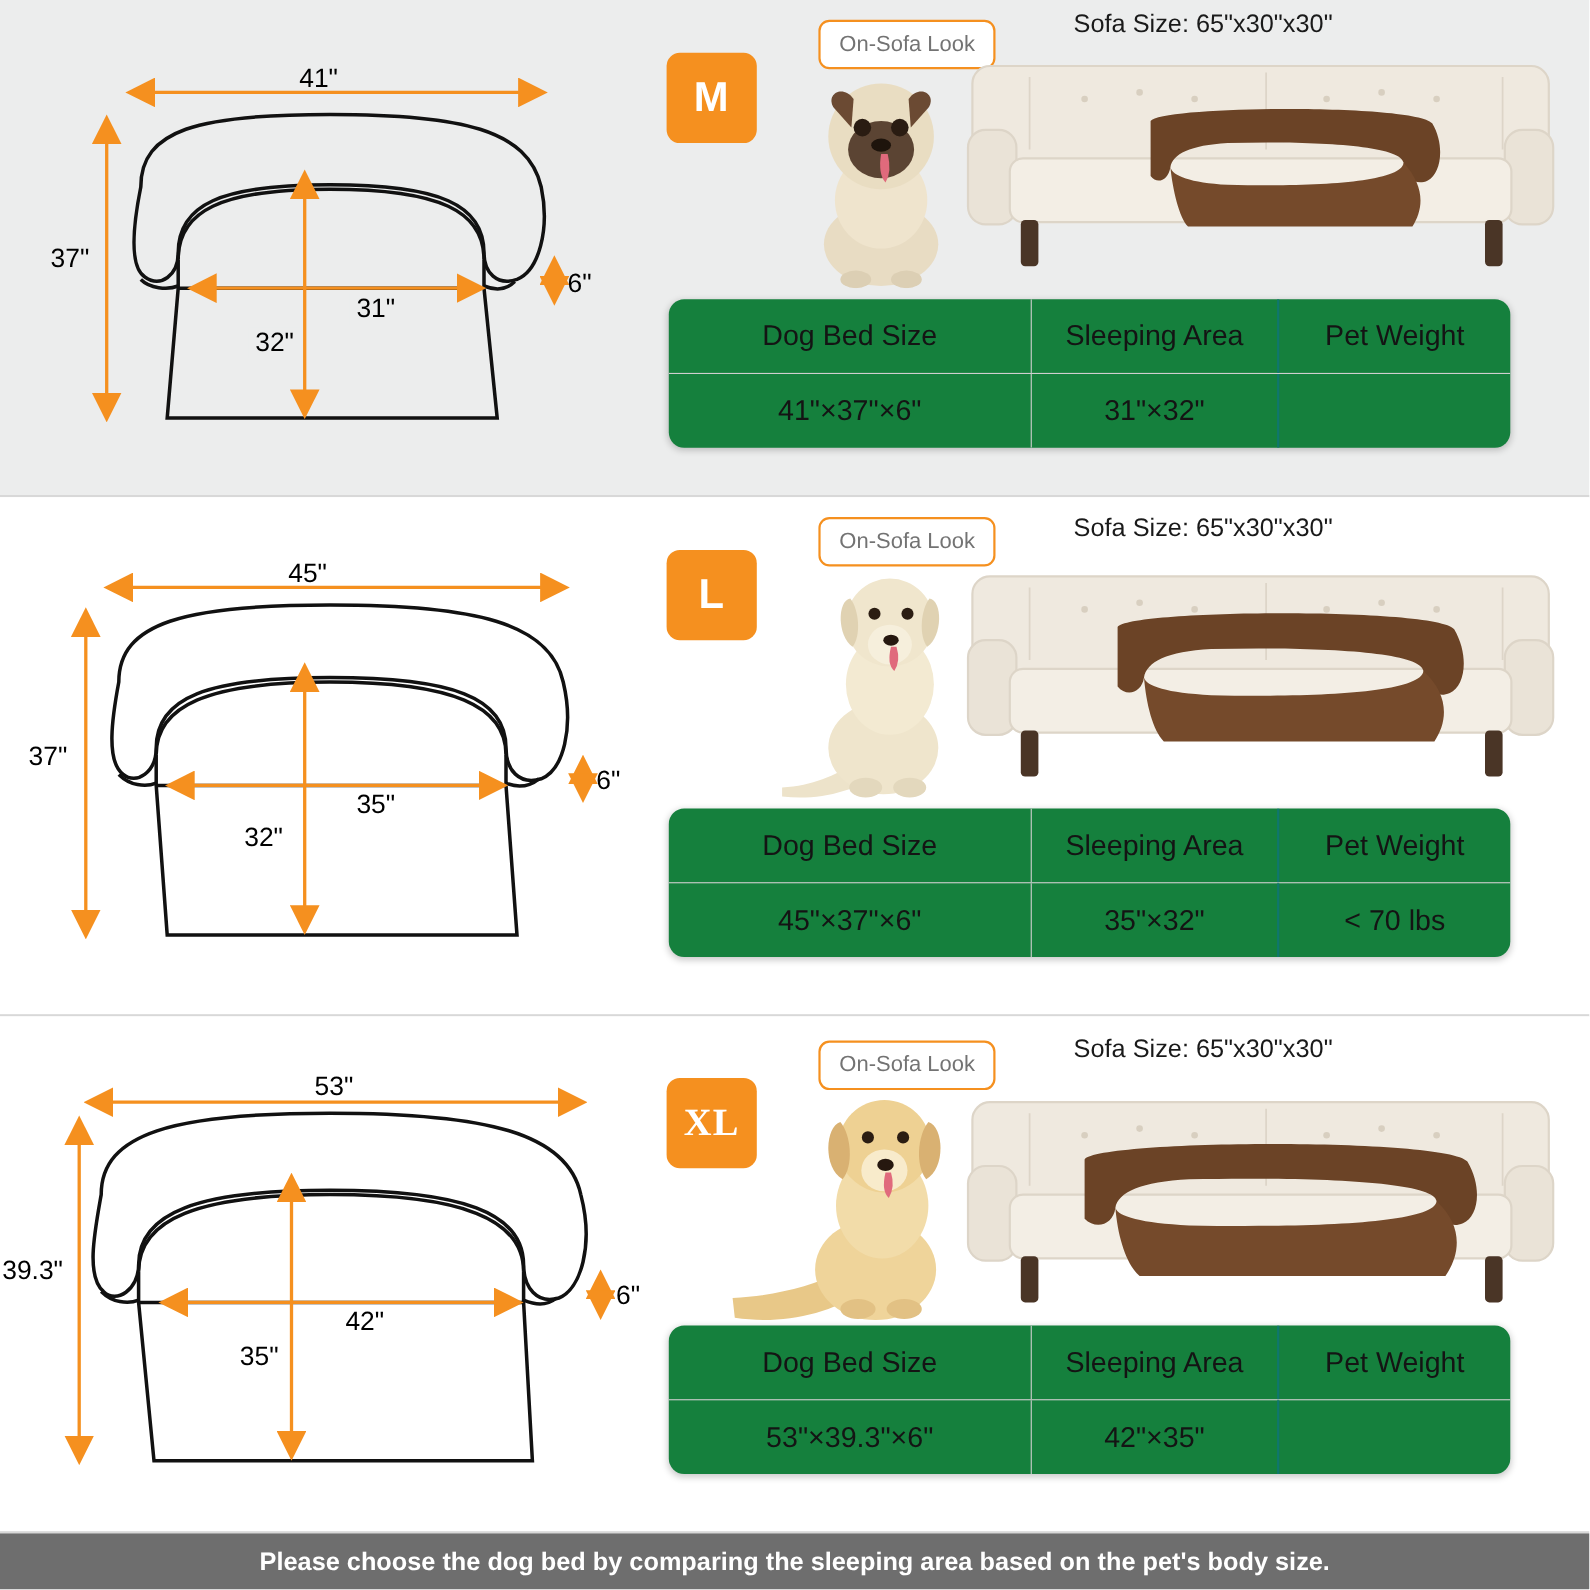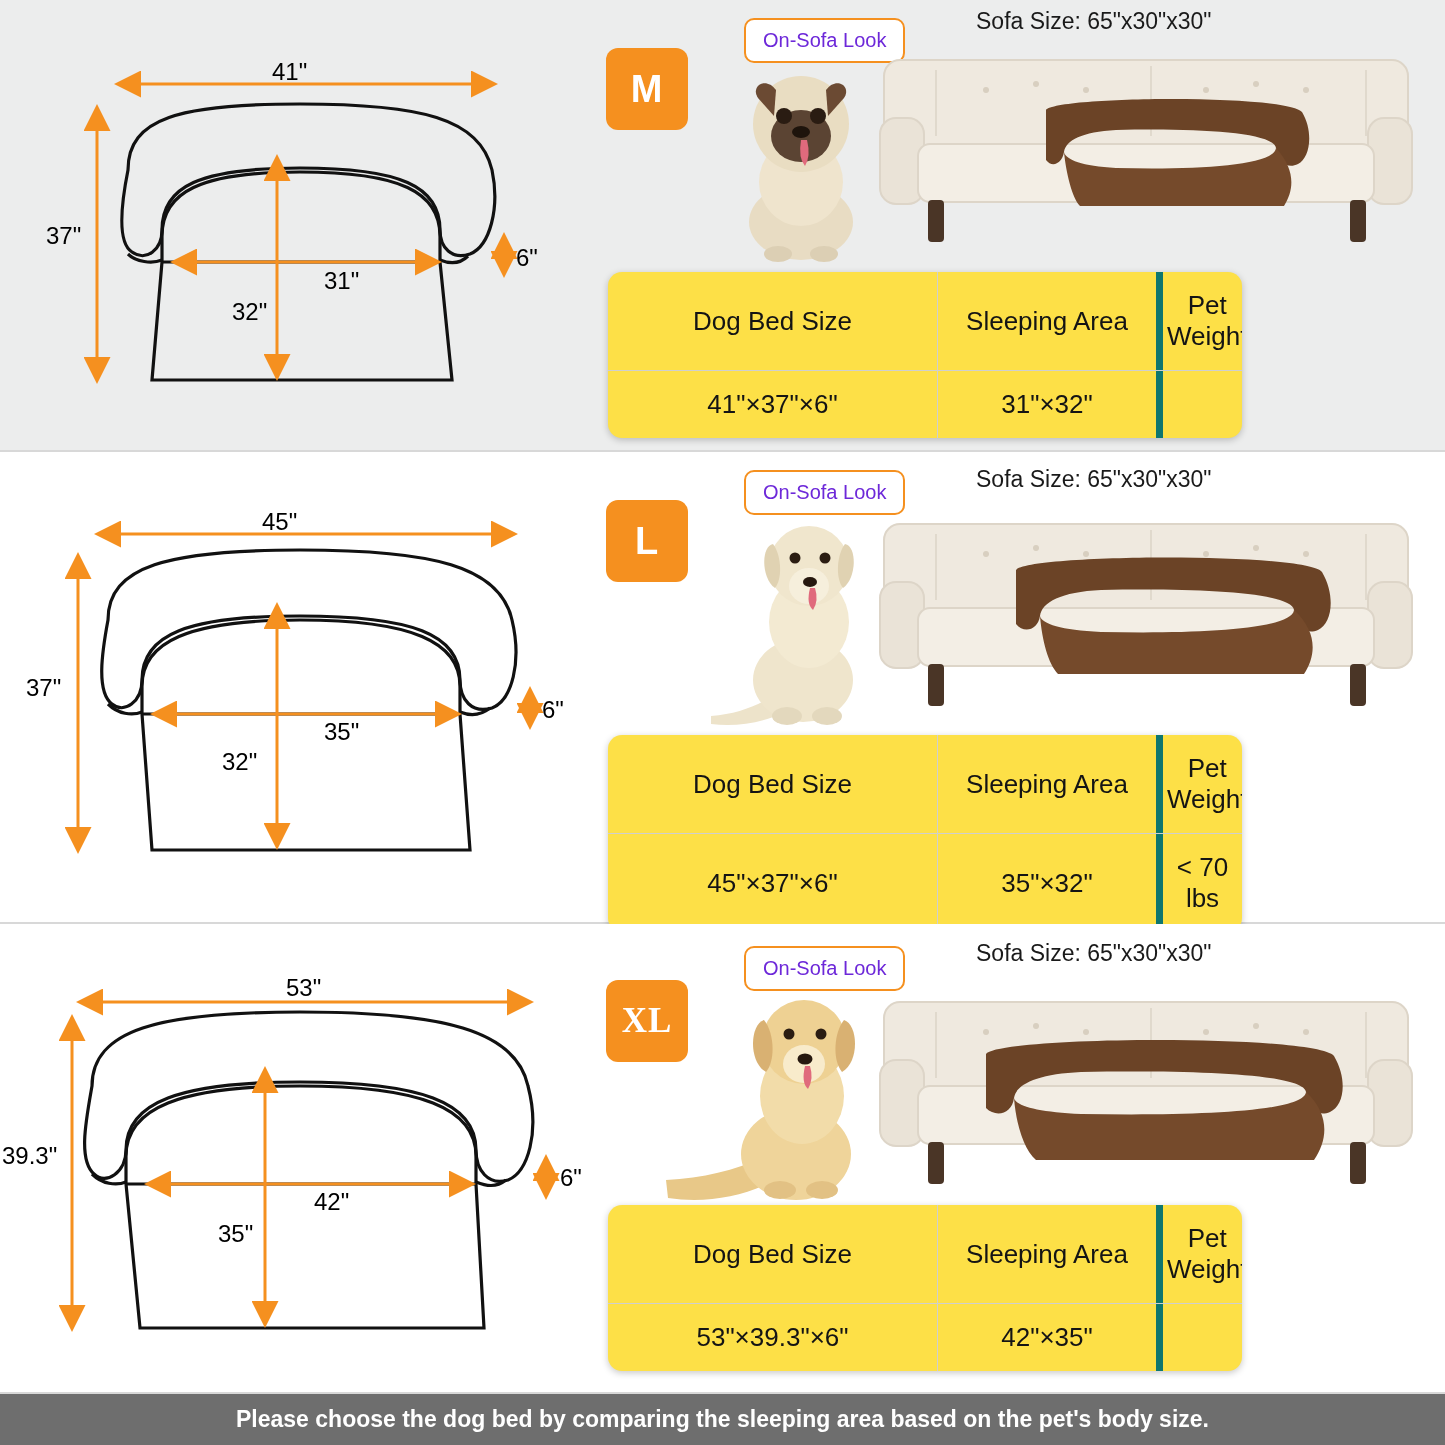--- a/index.html
+++ b/index.html
@@ -55,58 +55,58 @@
     justify-content: center;
     letter-spacing: 1px;
   }
   .badge.xl { font-size: 35px; }
 
   .onsofa {
     position: absolute;
     border: 2px solid #F5901F;
     border-radius: 10px;
     background: #ffffff;
-    color: #6d28d9;
+    color: #737373;
     font-size: 20px;
     padding: 9px 17px;
     white-space: nowrap;
   }
 
   .sofa-size {
     position: absolute;
     font-size: 23px;
     color: #1a1a1a;
     white-space: nowrap;
   }
 
   
   .spec-table {
     position: absolute;
-    background: #fde047;
+    background: #15803d;
     border-radius: 14px;
     box-shadow: 0 2px 7px rgba(0,0,0,0.22);
     overflow: hidden;
-    width: 634px;
+    width: 765px;
   }
   .spec-table .trow {
     display: flex;
     width: 100%;
   }
   .spec-table .trow.head { border-bottom: 1px solid #cfcfcf; }
   .spec-table .cell {
     font-size: 26px;
     color: #141414;
     text-align: center;
     padding: 18px 4px;
     display: flex;
     align-items: center;
     justify-content: center;
   }
   .spec-table .cell.c1 { flex: 0 0 330px; border-right: 1px solid #cfcfcf; }
-  .spec-table .cell.c2 { flex: 0 0 225px; border-right: 7px solid #0f766e; }
+  .spec-table .cell.c2 { flex: 0 0 225px; border-right: 2px solid #0f766e; }
   .spec-table .cell.c3 { flex: 1 1 auto; }
   .spec-table .trow.head .cell { font-weight: normal; }
 
   
   .footer {
     position: absolute;
     left: 0; bottom: 0;
     width: 100%;
     height: 51px;
     background: #6E6E6E;

